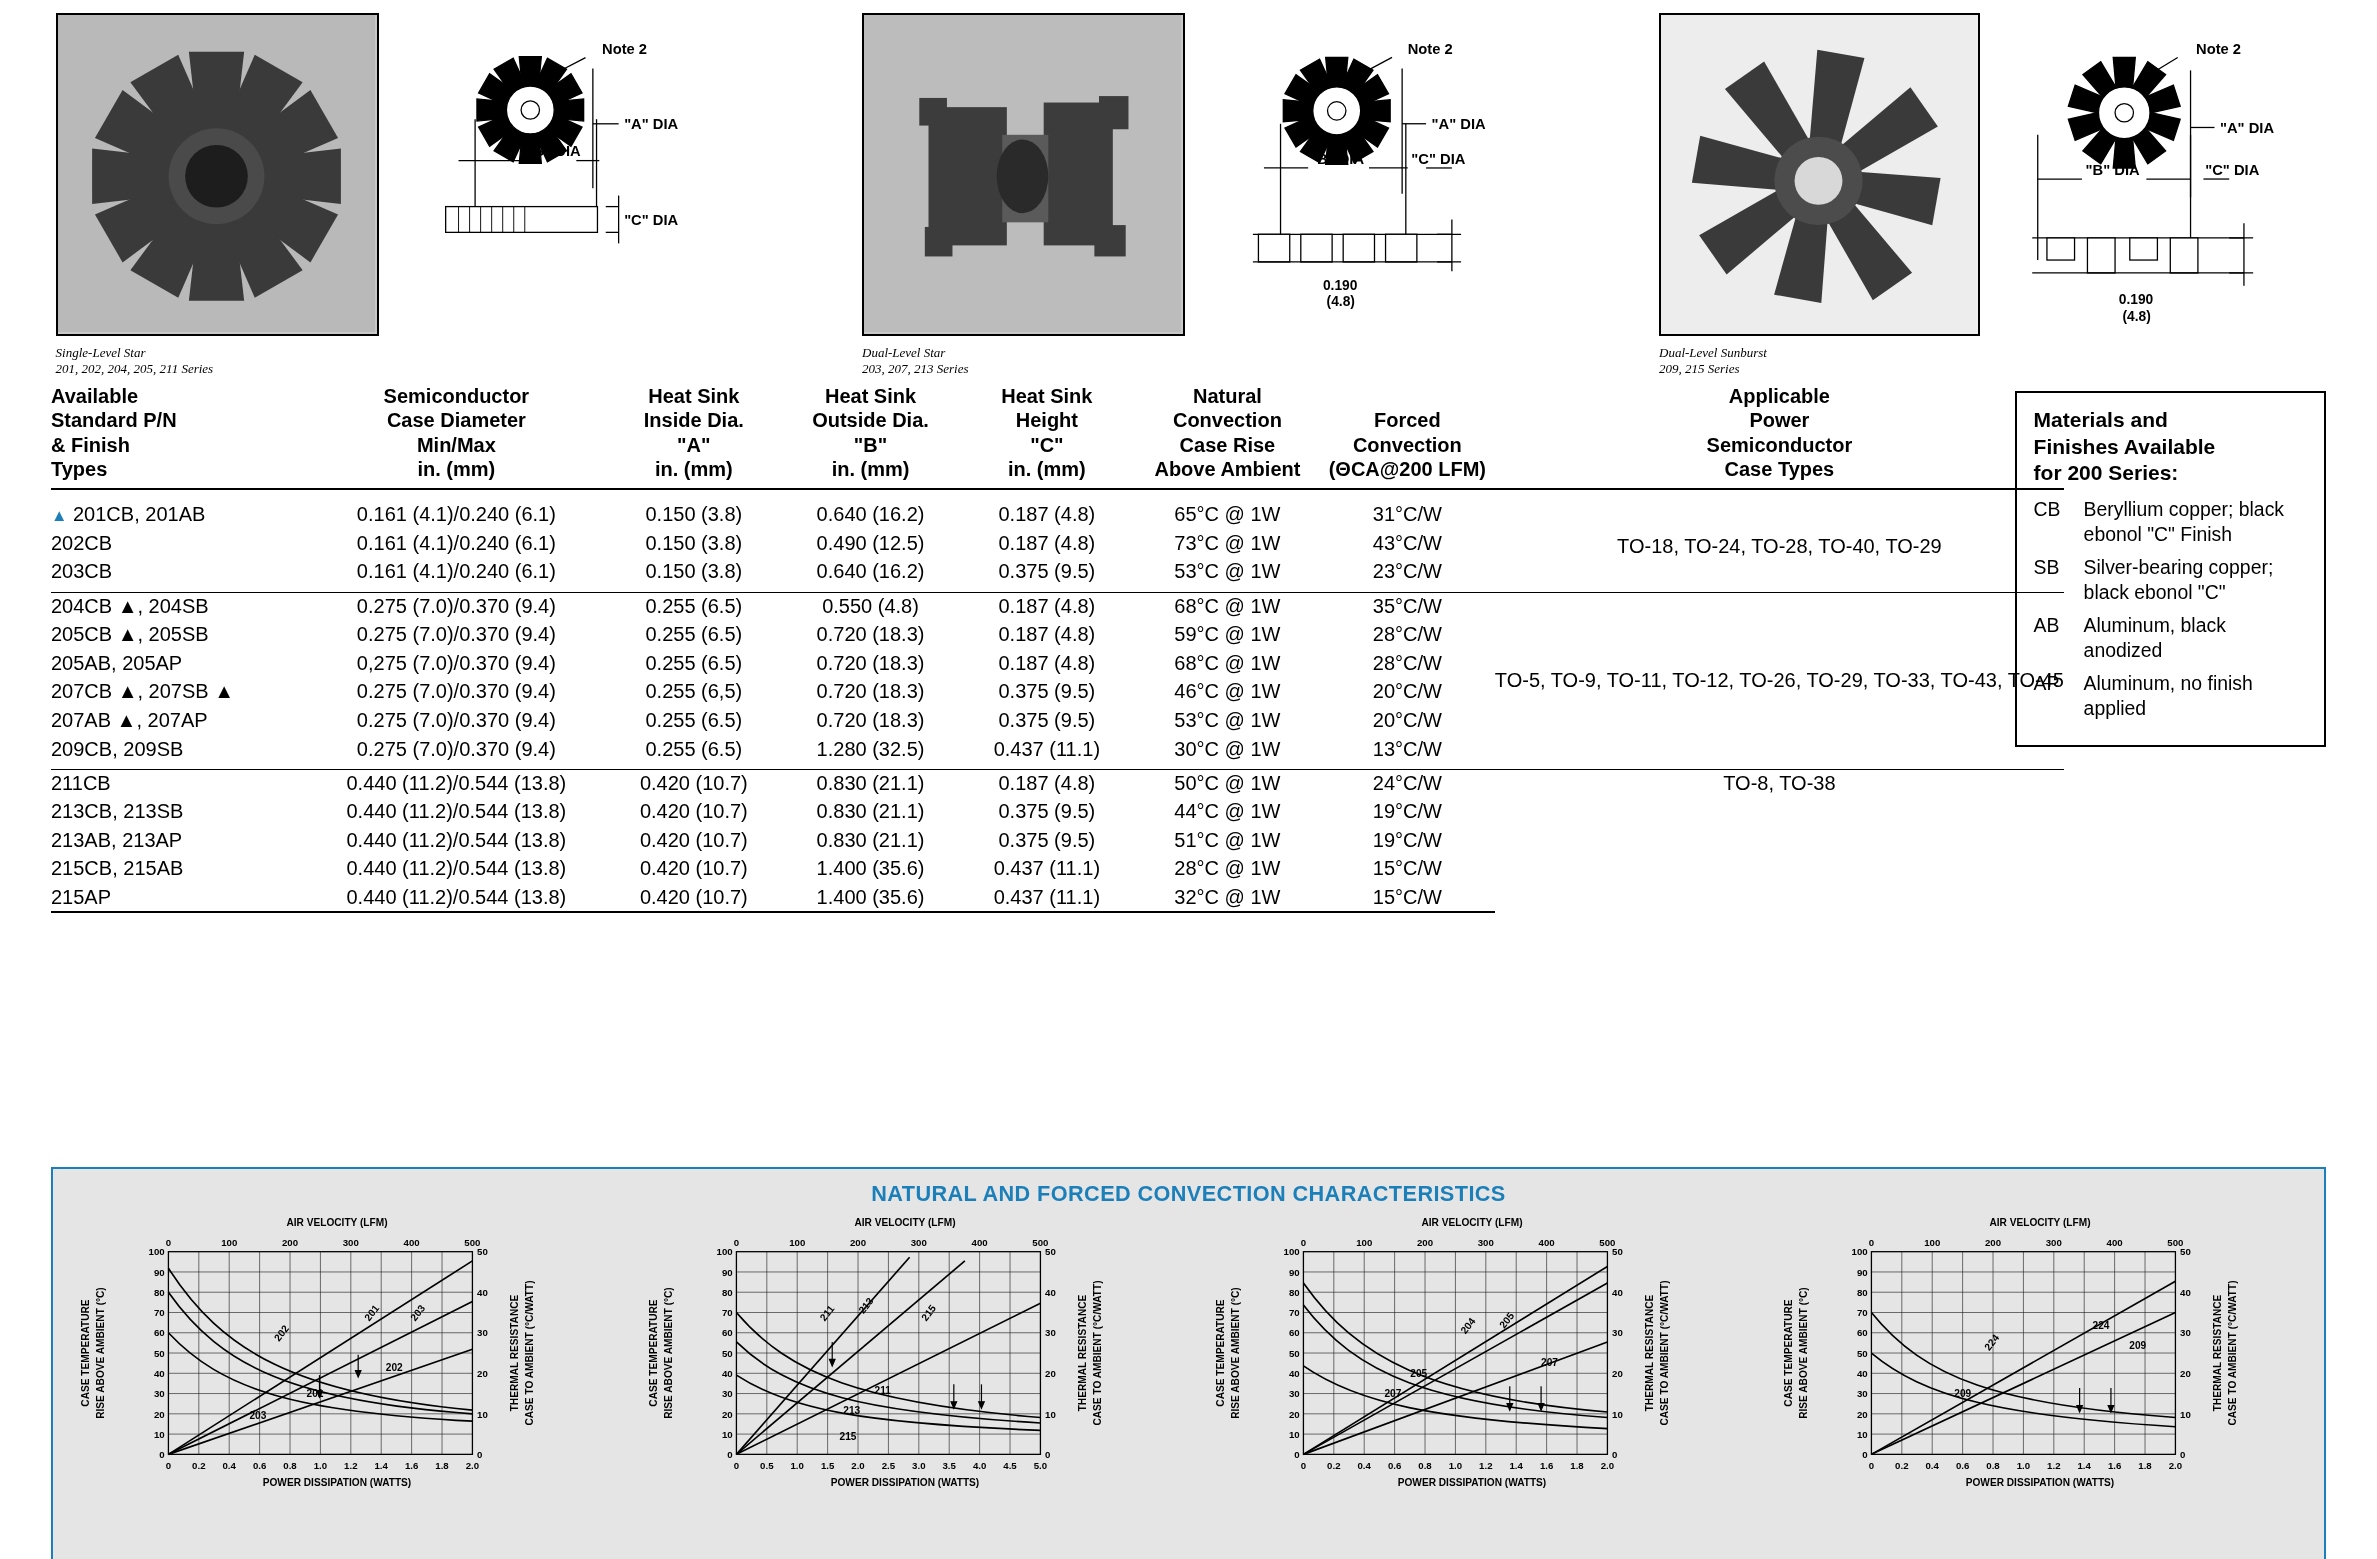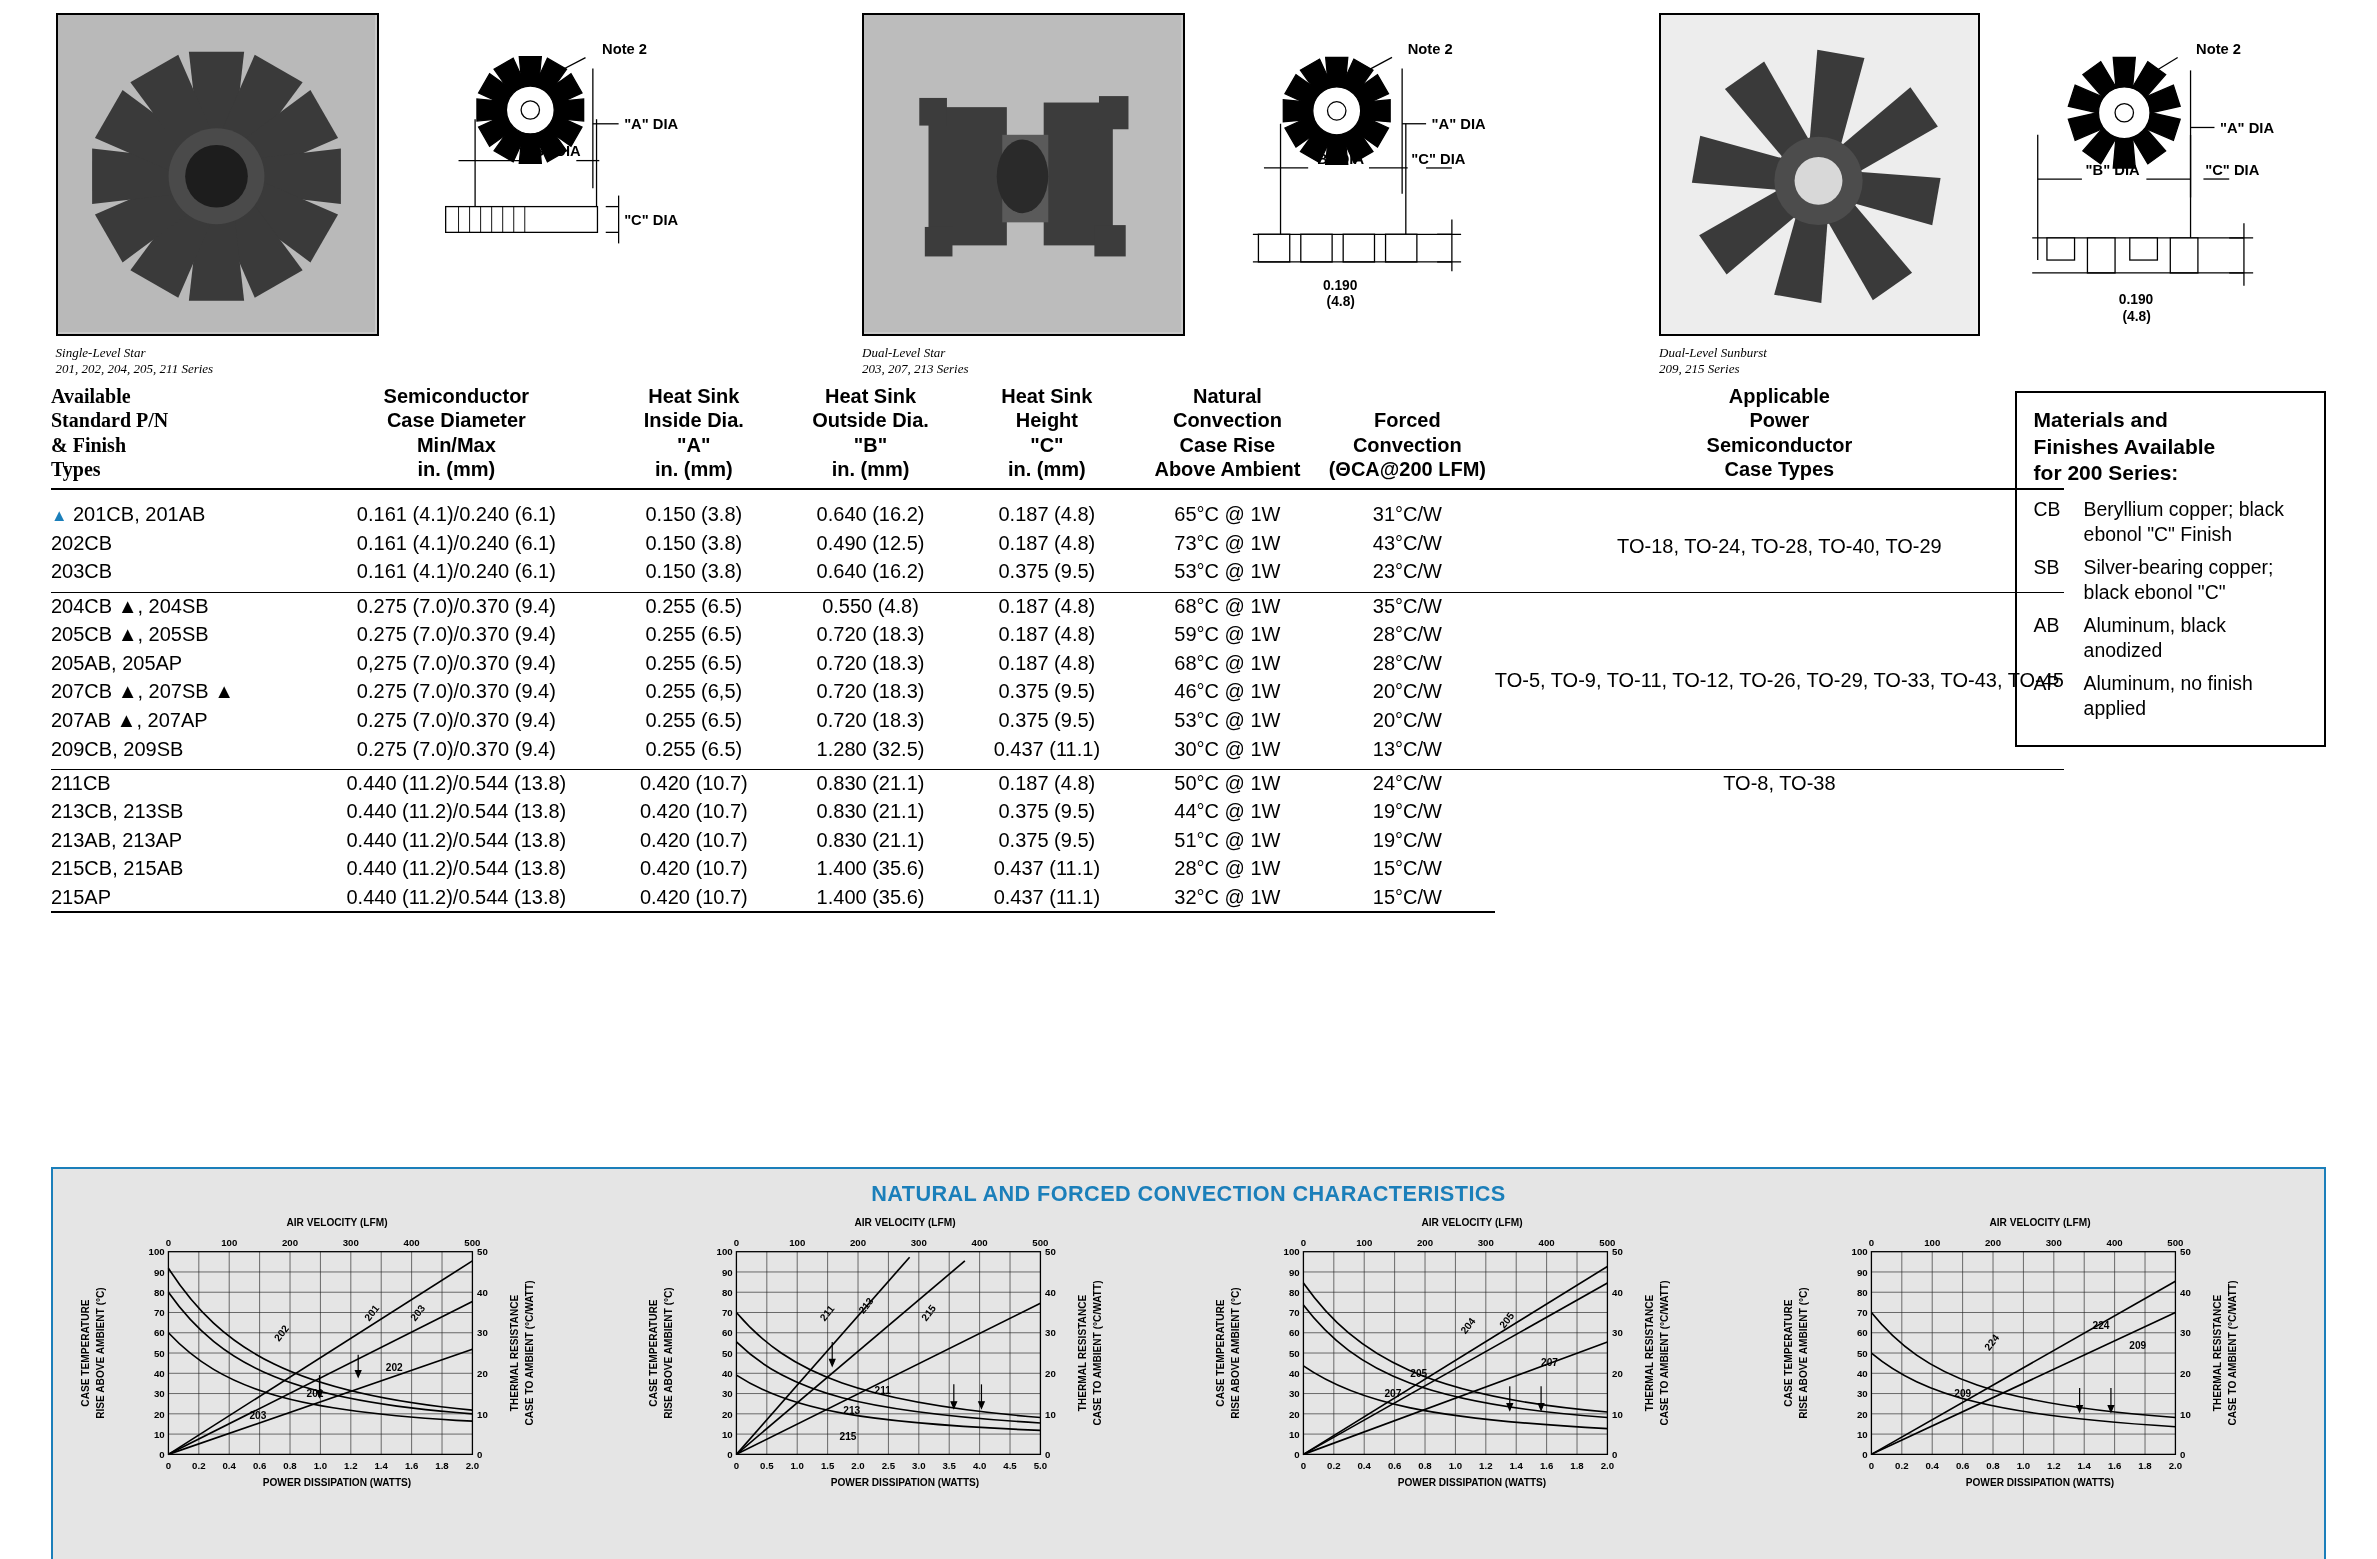--- a/index.html
+++ b/index.html
@@ -81,21 +81,21 @@
   }
   table.specs th {
     font-weight: bold;
     font-size: 20px;
     vertical-align: bottom;
     padding: 0 0 6.5px 0;
     line-height: 1.22;
     text-align: center;
     white-space: pre-line;
   }
-  table.specs th.left-head { text-align: left; font-family: Liberation Serif, serif; }
+  table.specs th.left-head { text-align: left; }
   table.specs td {
     padding: 2.3px 0;
     line-height: 1.2;
     text-align: center;
     white-space: nowrap;
   }
   table.specs td.pn { text-align: left; }
   table.specs tr.headrow th { border-bottom: 2.3px solid #000; }
   tr.group-end td { padding-bottom: 8.3px; }
   tr.group-start td { padding-top: 0; }

